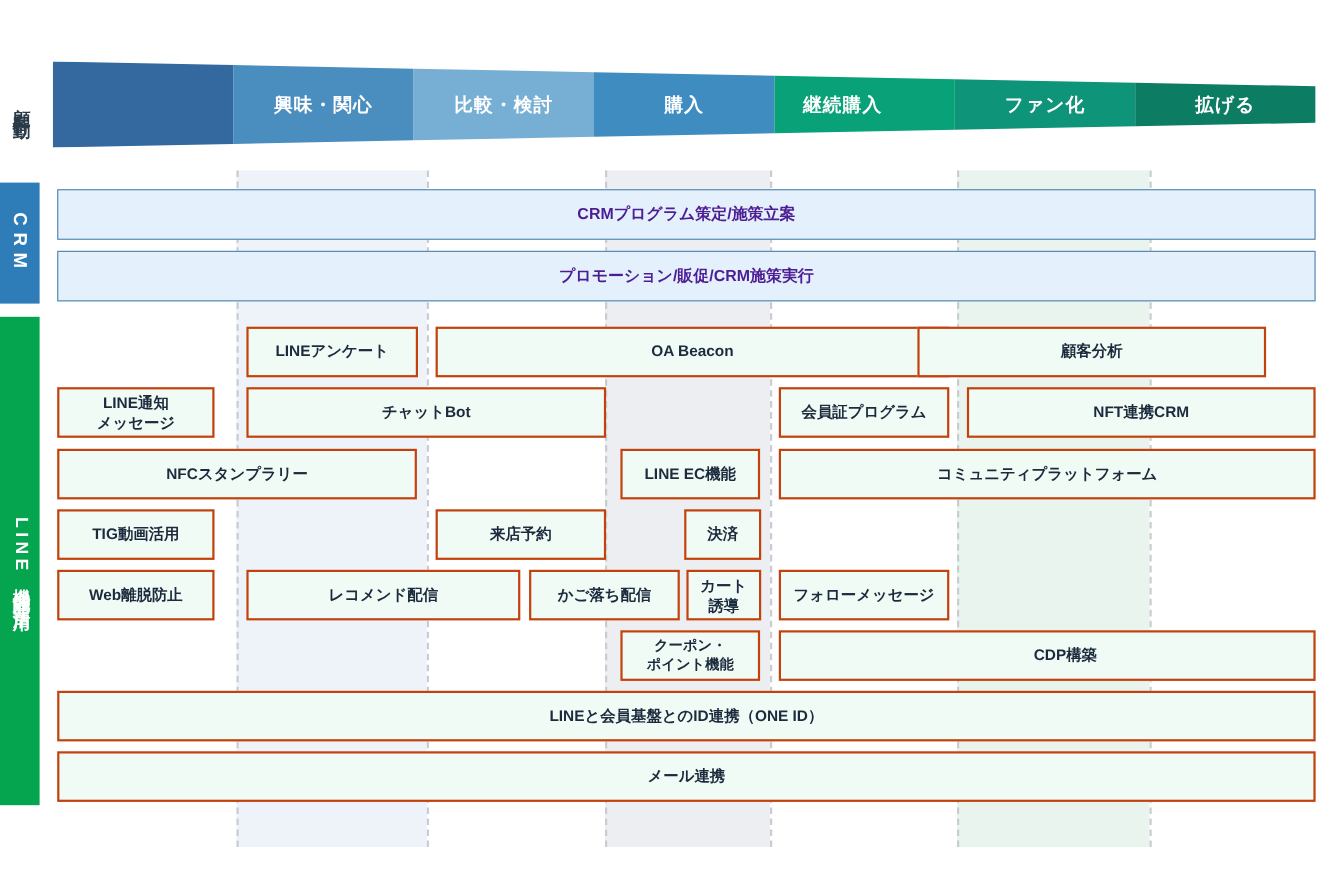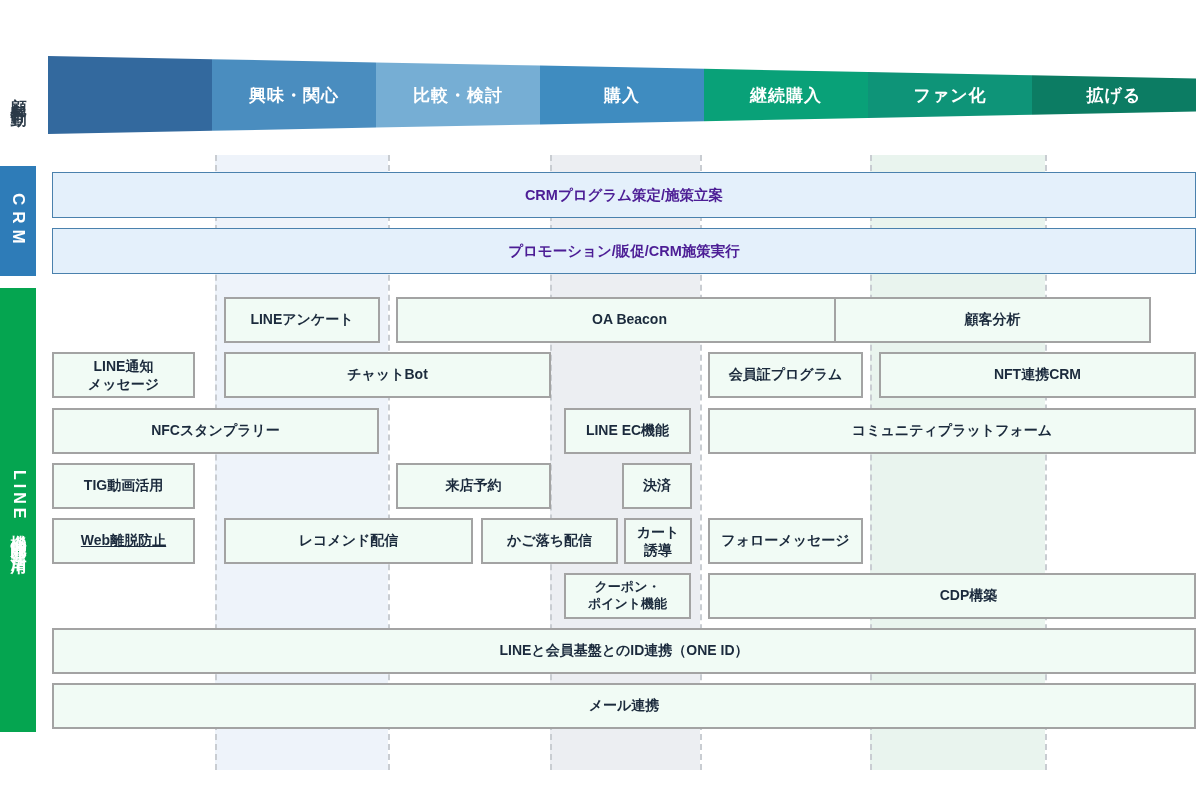--- a/index.html
+++ b/index.html
@@ -52,21 +52,21 @@
     text-align:center;
     font-weight:bold;
     line-height:1.25;
     box-sizing:border-box;
   }
   .box-crm{
     background:#e4f0fb;border:1px solid #4a81ad;
     color:#4c1d95;font-size:14.5px;
   }
   .box-line{
-    background:#f1fbf5;border:2px solid #a3a3a3;
+    background:#f1fbf5;border:2px solid #c2410c;
     color:#1b2a3c;font-size:14px;
   }
   .two-line{line-height:1.3;}
 </style>
 </head>
 <body>
 
 <div id="root">
 
   <div class="col-band" style="left:215px;width:173px;background:#eef3fa;"></div>
@@ -88,21 +88,21 @@
       <polygon fill="#4a8dbf" points="164,3.2 328,6.4 328,71.6 164,74.8"></polygon>
       <polygon fill="#76aed4" points="328,6.4 492,9.6 492,68.4 328,71.6"></polygon>
       <polygon fill="#3f8cc0" points="492,9.6 656,12.8 656,65.2 492,68.4"></polygon>
       <polygon fill="#09a178" points="656,12.8 820,16 820,62 656,65.2"></polygon>
       <polygon fill="#0e9478" points="820,16 984,19.2 984,58.8 820,62"></polygon>
       <polygon fill="#0c7c63" points="984,19.2 1148,22.4 1148,55.6 984,58.8"></polygon>
     </svg>
     <div class="funnel-label" style="left:164px;width:164px;">興味・関心</div>
     <div class="funnel-label" style="left:328px;width:164px;">比較・検討</div>
     <div class="funnel-label" style="left:492px;width:164px;">購入</div>
-    <div class="funnel-label" style="left:656px;width:164px;">継続購入</div>
+    <div class="funnel-label" style="left:636px;width:164px;">継続購入</div>
     <div class="funnel-label" style="left:820px;width:164px;">ファン化</div>
     <div class="funnel-label" style="left:984px;width:164px;">拡げる</div>
   </div>
 
   <div class="rail rail-crm">CRM</div>
 
   <div class="box box-crm" style="left:52px;top:172px;width:1144px;height:46px;">CRMプログラム策定/施策立案</div>
   <div class="box box-crm" style="left:52px;top:228px;width:1144px;height:46px;">プロモーション/販促/CRM施策実行</div>
 
   <div class="rail rail-line">LINE機能開発・活用</div>
@@ -118,21 +118,21 @@
   <div class="box box-line" style="left:879px;top:352px;width:317px;height:46px;">NFT連携CRM</div>
 
   <div class="box box-line" style="left:52px;top:408px;width:327px;height:46px;">NFCスタンプラリー</div>
   <div class="box box-line" style="left:564px;top:408px;width:127px;height:46px;">LINE EC機能</div>
   <div class="box box-line" style="left:708px;top:408px;width:488px;height:46px;">コミュニティプラットフォーム</div>
 
   <div class="box box-line" style="left:52px;top:463px;width:143px;height:46px;">TIG動画活用</div>
   <div class="box box-line" style="left:396px;top:463px;width:155px;height:46px;">来店予約</div>
   <div class="box box-line" style="left:622px;top:463px;width:70px;height:46px;">決済</div>
 
-  <div class="box box-line" style="left:52px;top:518px;width:143px;height:46px;text-decoration:underline;">Web離脱防止</div>
+  <div class="box box-line" style="left:52px;top:518px;width:143px;height:46px;">Web離脱防止</div>
   <div class="box box-line" style="left:224px;top:518px;width:249px;height:46px;">レコメンド配信</div>
   <div class="box box-line" style="left:481px;top:518px;width:137px;height:46px;">かご落ち配信</div>
   <div class="box box-line two-line" style="left:624px;top:518px;width:68px;height:46px;white-space:pre-line;font-size:14px;">カート
 誘導</div>
   <div class="box box-line" style="left:708px;top:518px;width:155px;height:46px;">フォローメッセージ</div>
 
   <div class="box box-line two-line" style="left:564px;top:573px;width:127px;height:46px;white-space:pre-line;font-size:13px;">クーポン・
 ポイント機能</div>
   <div class="box box-line" style="left:708px;top:573px;width:488px;height:46px;padding-left:33px;">CDP構築</div>
 

